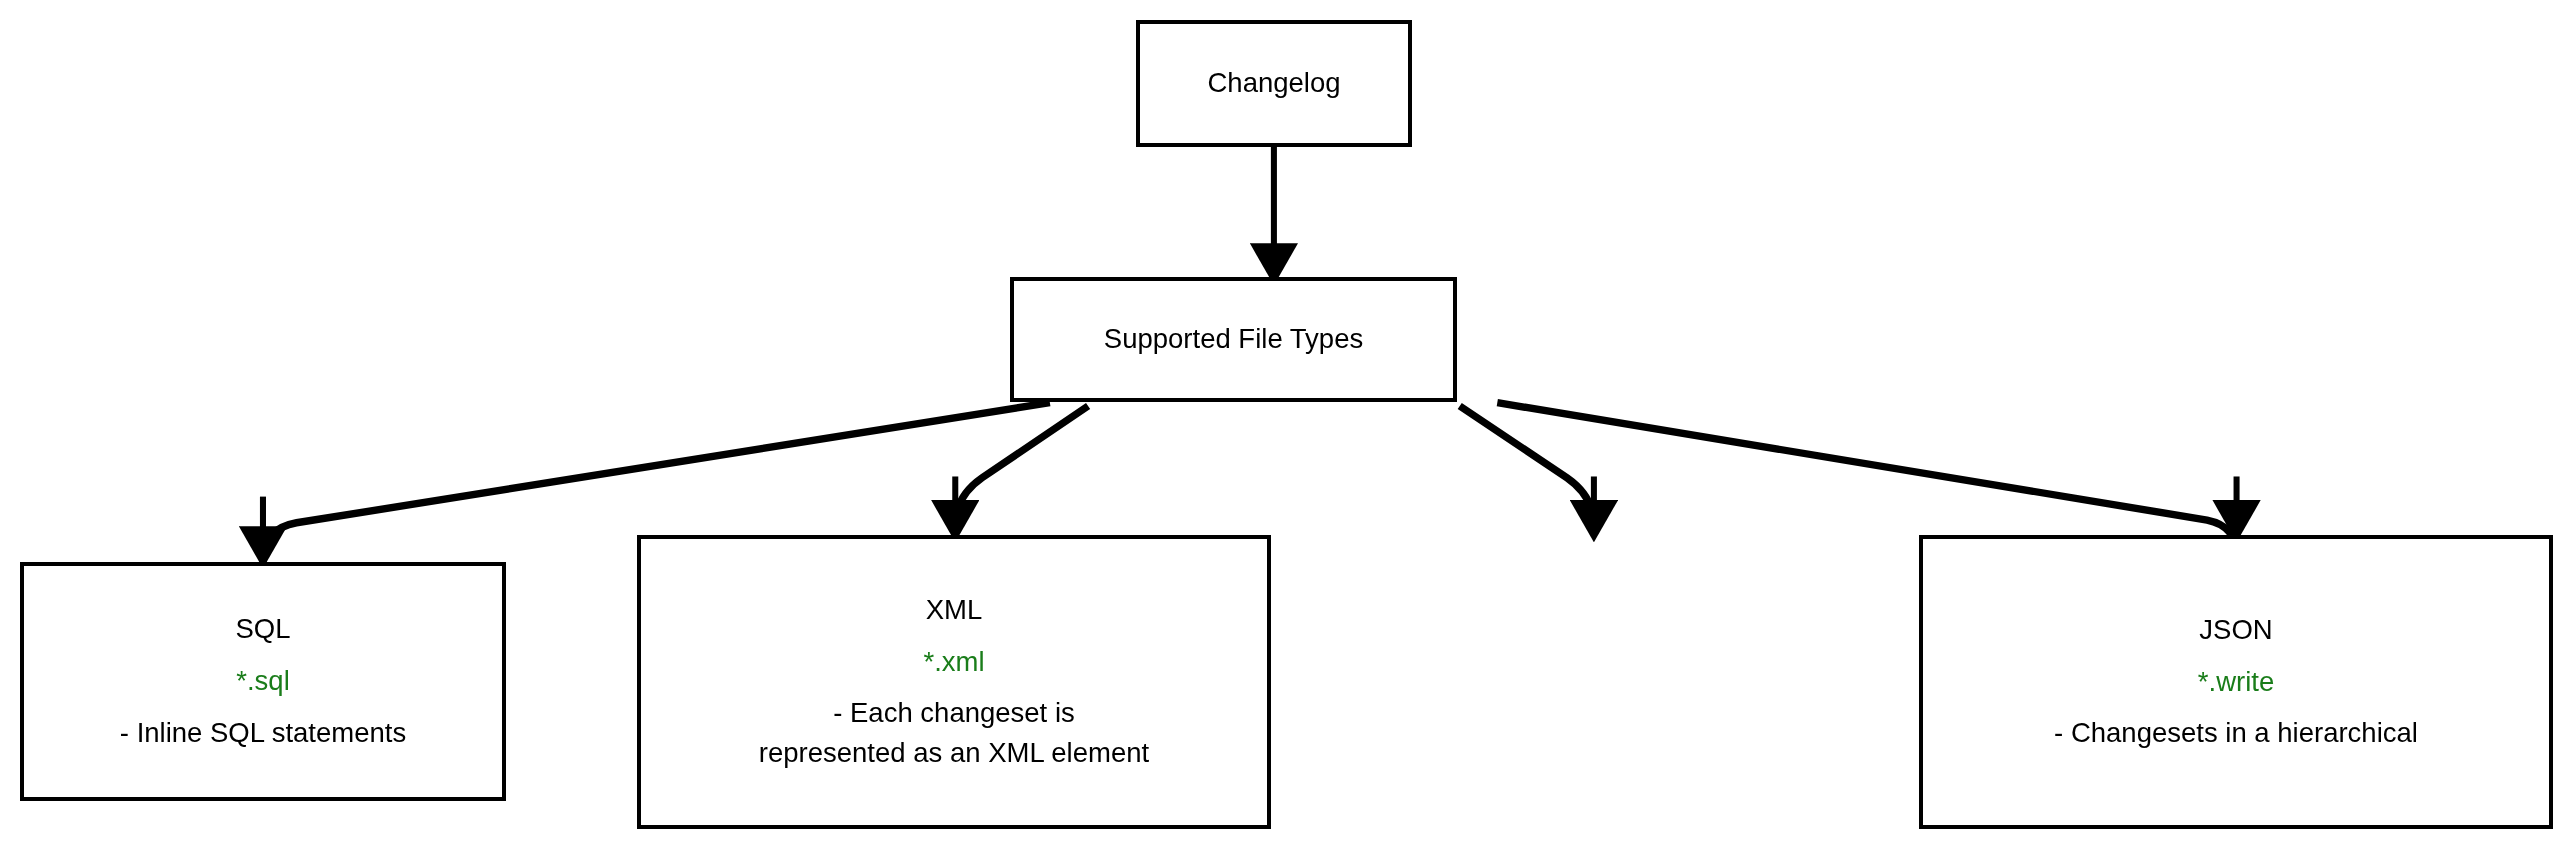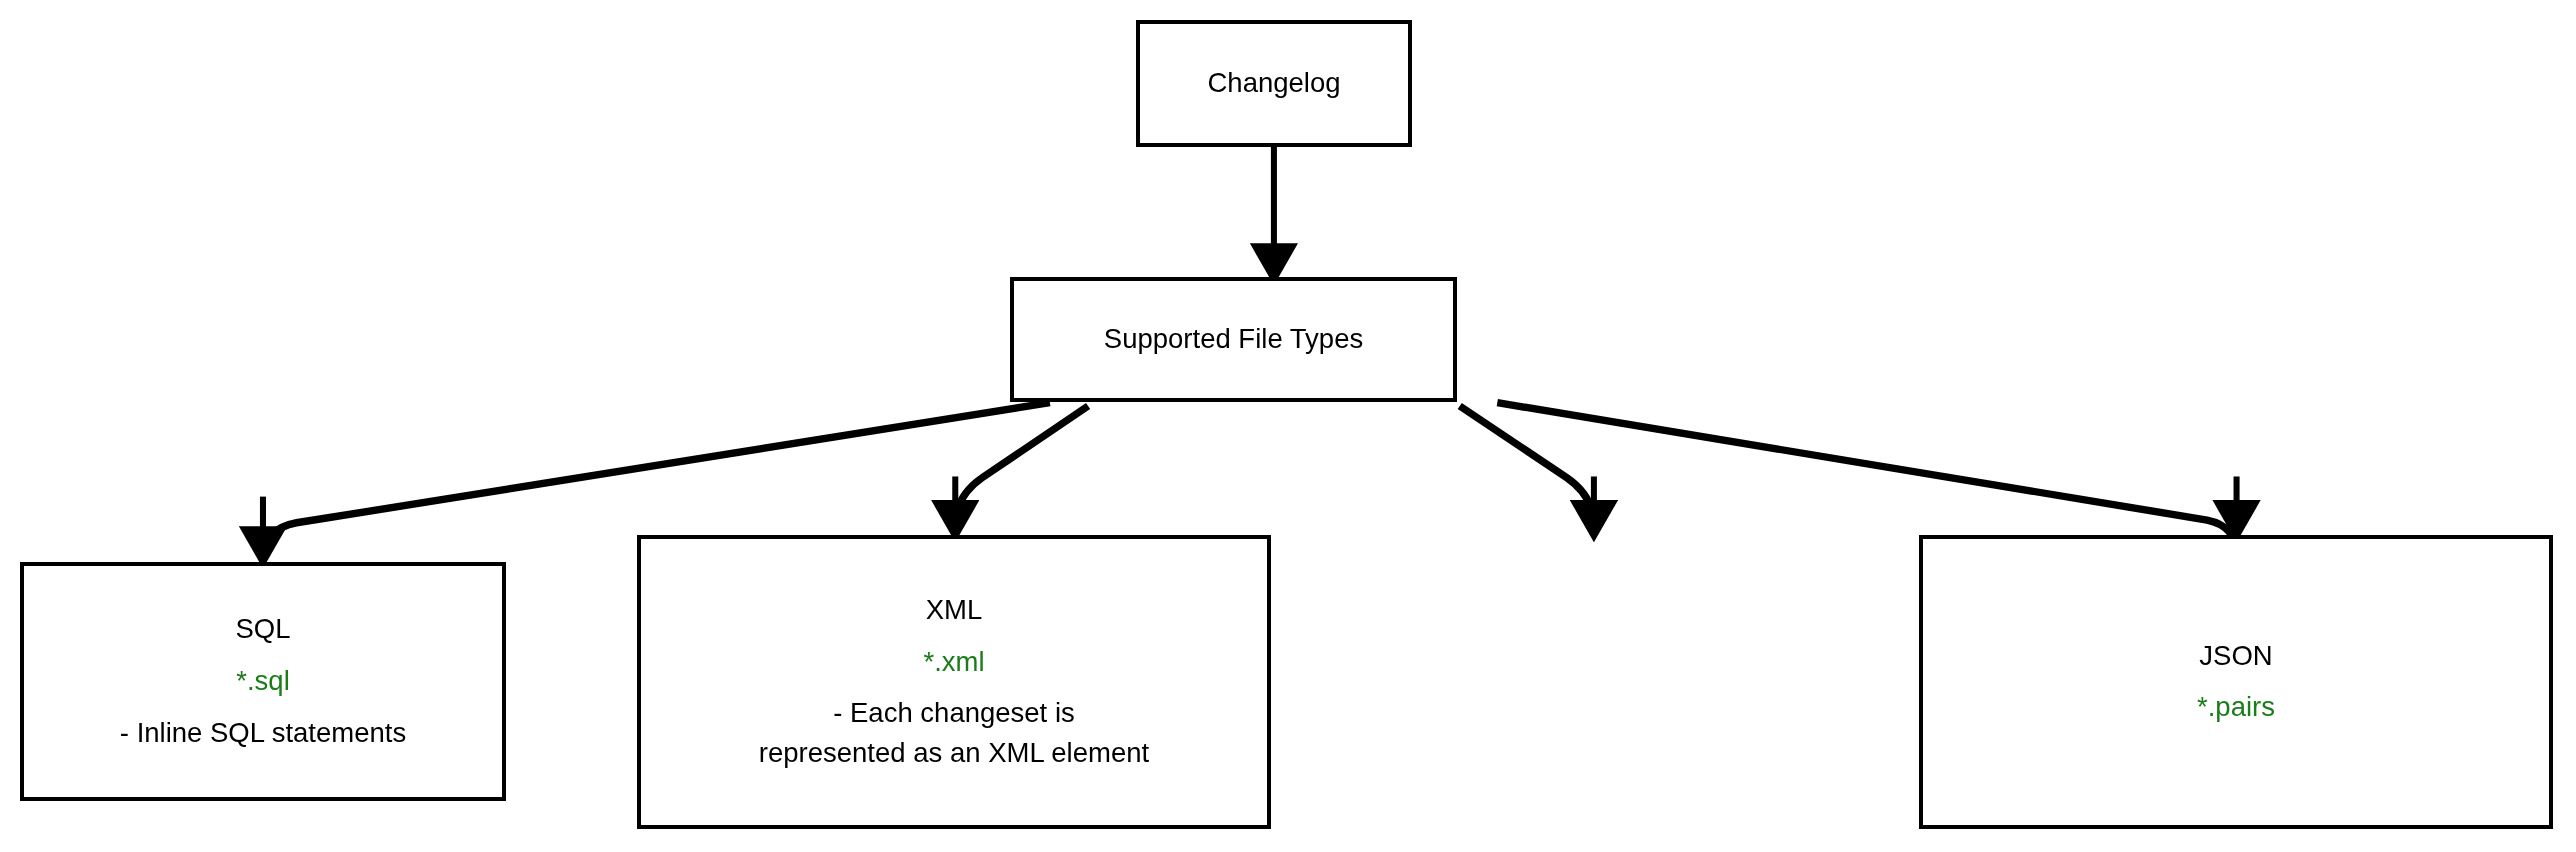--- a/index.html
+++ b/index.html
@@ -154,17 +154,18 @@
   <div class="node" id="node-xml">
     <span class="node-line node-title">XML</span>
     <span class="node-line node-ext">*.xml</span>
     <span class="node-line node-desc">- Each changeset is</span>
     <span class="node-line node-desc-2">represented as an XML element</span>
   </div>
 
 
   <div class="node" id="node-json">
     <span class="node-line node-title">JSON</span>
-    <span class="node-line node-ext">*.pairs</span>
+    <span class="node-line node-ext">*.write</span>
+    <span class="node-line node-desc">- Changesets in a hierarchical</span>
   </div>
 
 </div>
 
 
 </body></html>

